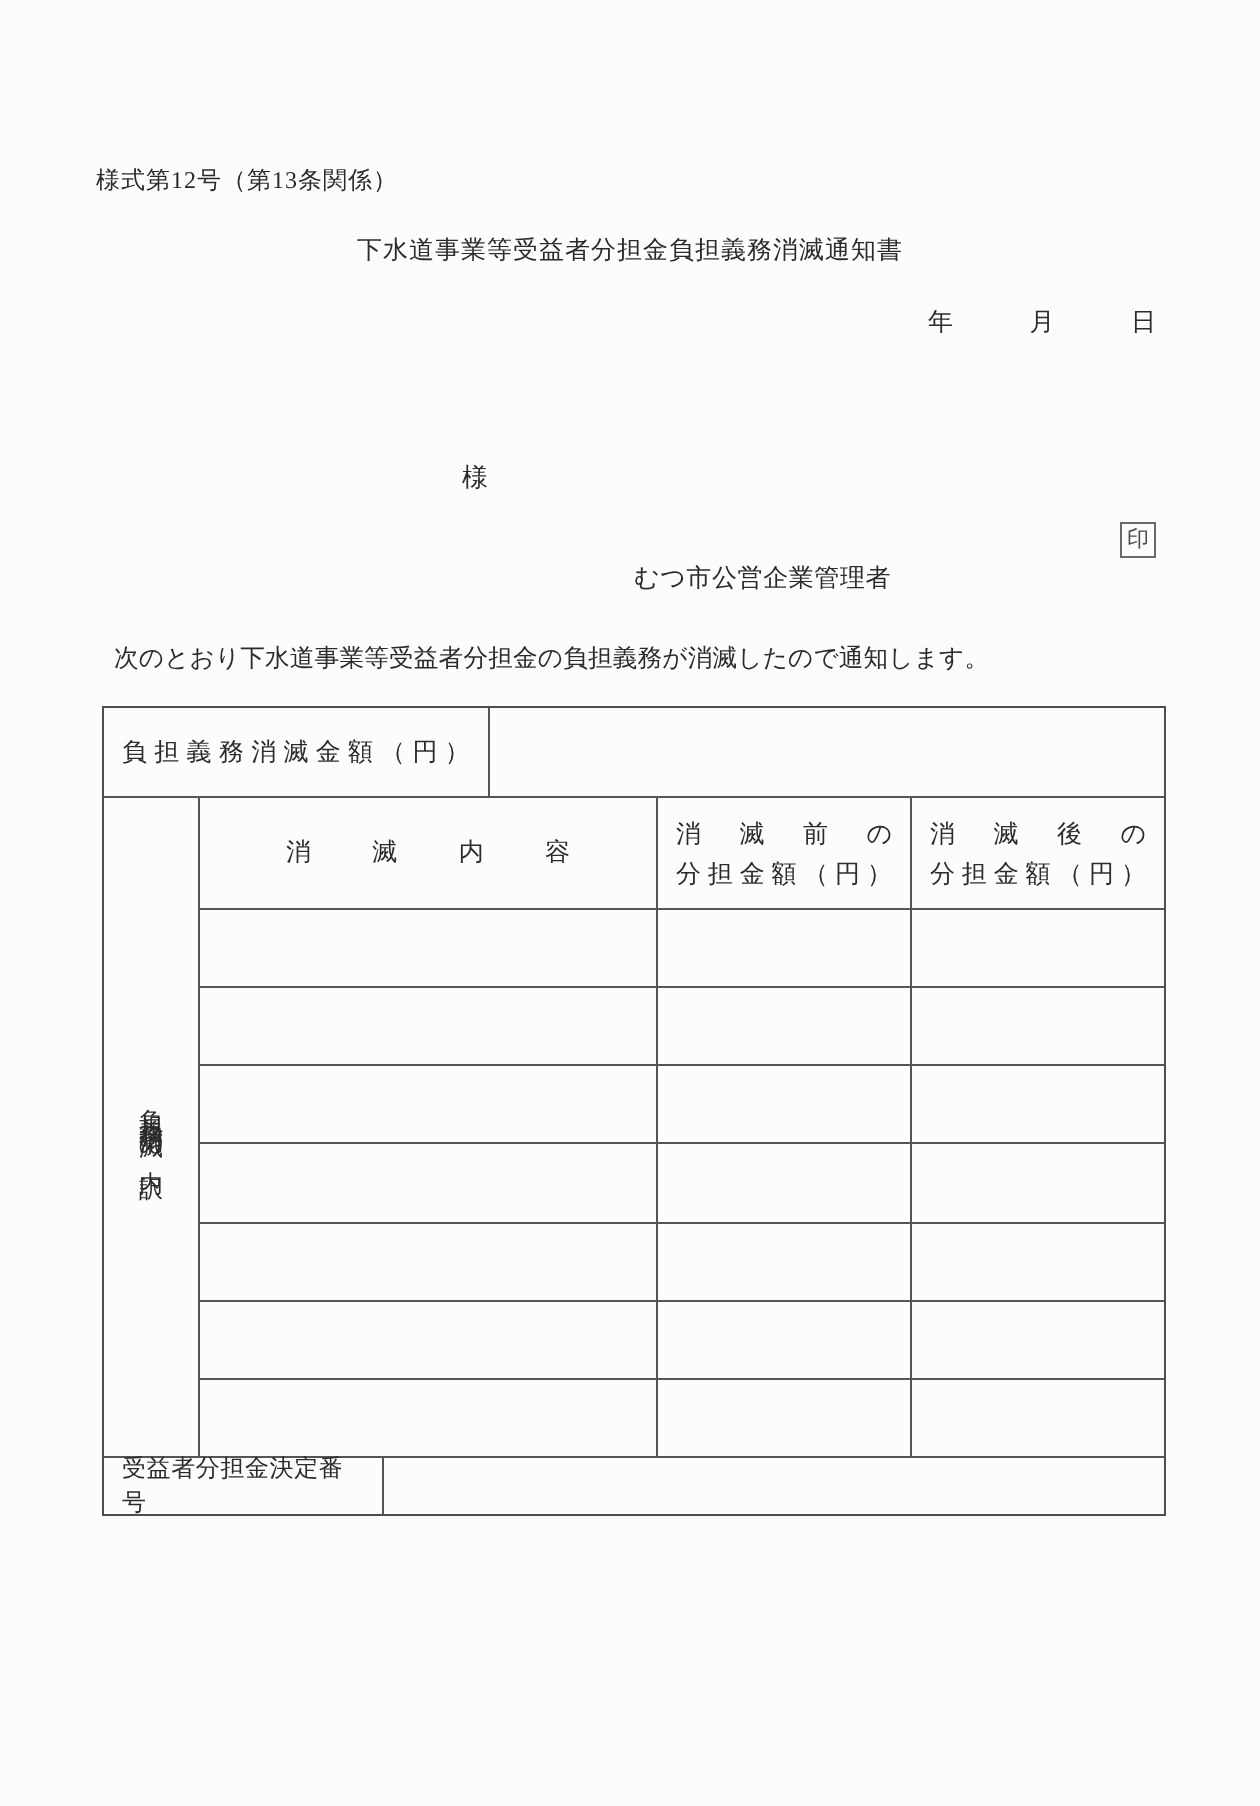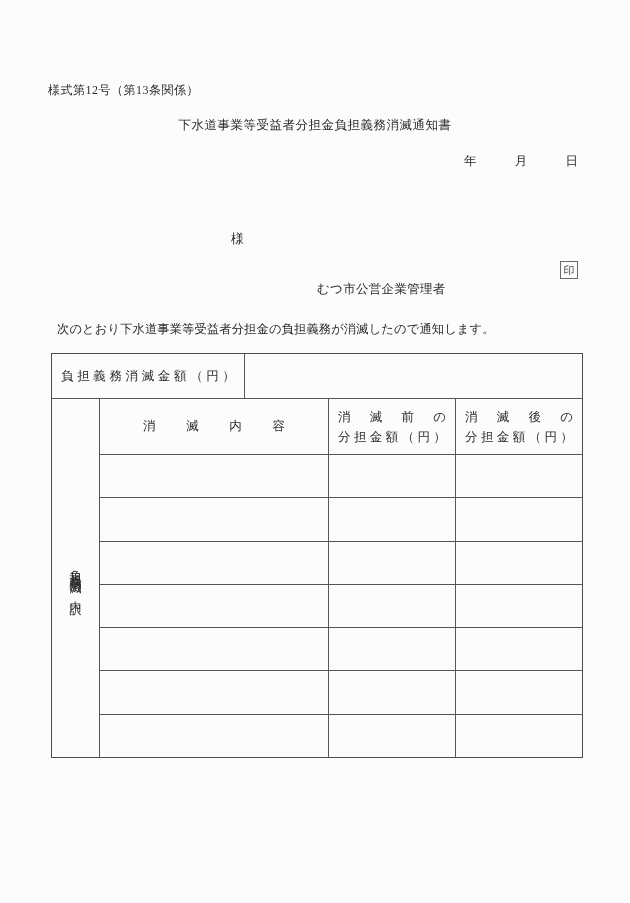--- a/index.html
+++ b/index.html
@@ -206,15 +206,19 @@
             </div>
             <div class="detail-row bt">
               <div class="c1 br"></div>
               <div class="c2 br"></div>
               <div class="c3"></div>
             </div>
           </div>
       </div>
     </div>
 
+    <div class="row-decision bt">
+      <div class="label-cell br">受益者分担金決定番号</div>
+      <div class="value-cell"></div>
+    </div>
 
   </div>
 </div>
 
 </body></html>

